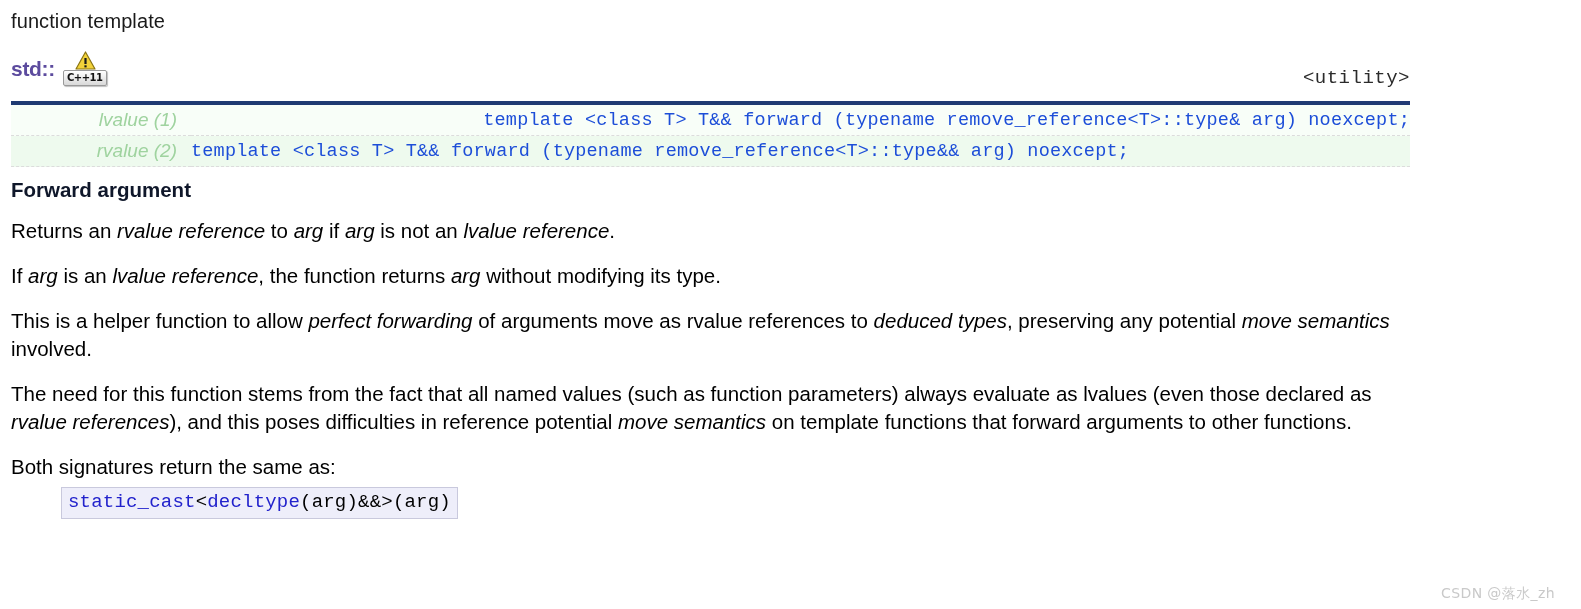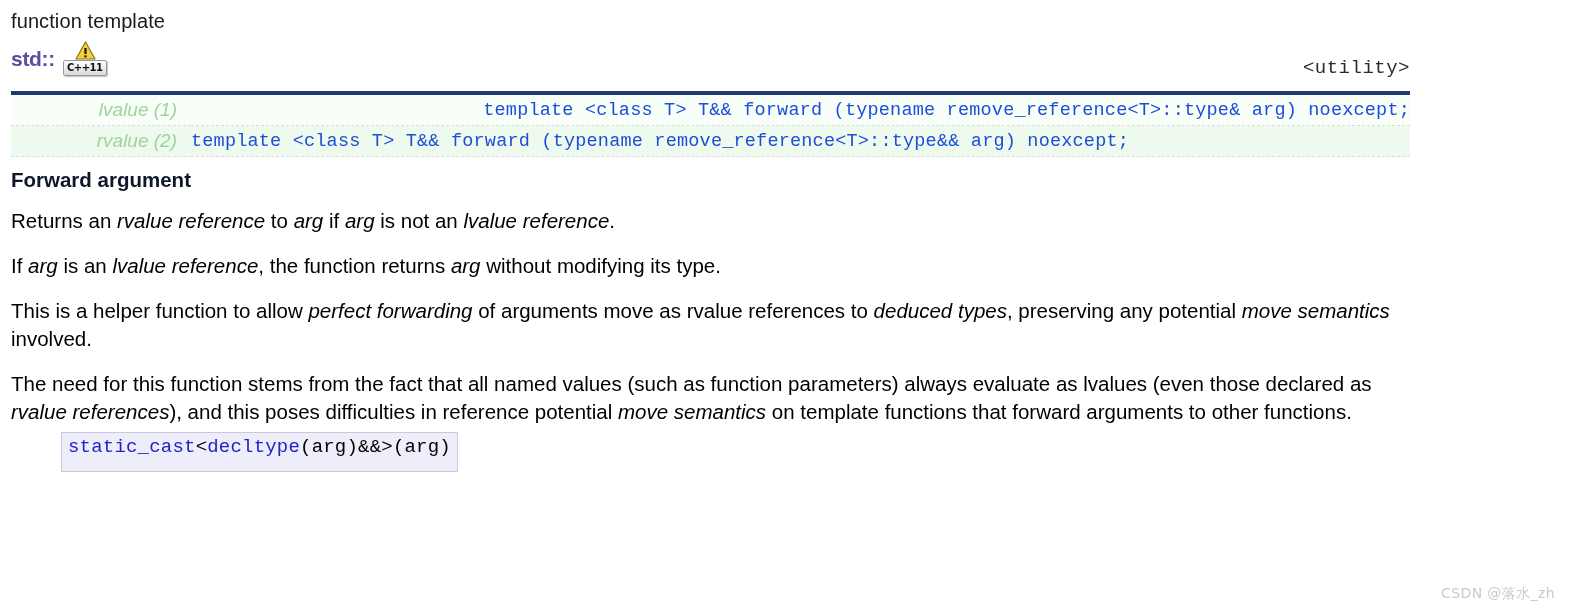--- a/index.html
+++ b/index.html
@@ -35,21 +35,21 @@
     font-size: 20px;
     line-height: 26px;
     color: #1a1a1a;
     font-weight: normal;
     letter-spacing: 0.1px;
   }
   .title-row {
     display: flex;
     align-items: flex-end;
     justify-content: space-between;
-    margin-top: 4px;
+    margin-top: 14px;
     height: 44px;
   }
   .title-left {
     display: flex;
     align-items: baseline;
   }
   .std-prefix {
     font-size: 21px;
     font-weight: bold;
     color: #5c4b9e;
@@ -154,21 +154,21 @@
     max-width: 1399px;
   }
   p.para.tight { margin-top: 17px; }
   em { font-style: italic; }
 
   .code-box {
     display: inline-block;
     margin: 6px 0 0 50px;
     background: #eeeefa;
     border: 1px solid #c9c9dd;
-    padding: 2px 6px 11px 6px;
+    padding: 2px 6px 3px 6px;
     font-family: "Liberation Mono", monospace;
     font-size: 19px;
     line-height: 25px;
     letter-spacing: 0.2px;
     color: #000000;
   }
   .kw { color: #2222cc; }
 
   .watermark {
     position: absolute;
@@ -224,19 +224,20 @@
     <h2 class="section">Forward argument</h2>
 
     <p class="para"><span>Returns an </span><em>rvalue reference</em><span> to </span><em>arg</em><span> if </span><em>arg</em><span> is not an </span><em>lvalue reference</em><span>.</span></p>
 
     <p class="para tight"><span>If </span><em>arg</em><span> is an </span><em>lvalue reference</em><span>, the function returns </span><em>arg</em><span> without modifying its type.</span></p>
 
     <p class="para tight"><span>This is a helper function to allow </span><em>perfect forwarding</em><span> of arguments move as rvalue references to </span><em>deduced types</em><span>, preserving any potential </span><em>move semantics</em><span> involved.</span></p>
 
     <p class="para tight"><span>The need for this function stems from the fact that all named values (such as function parameters) always evaluate as lvalues (even those declared as </span><em>rvalue references</em><span>), and this poses difficulties in reference potential </span><em>move semantics</em><span> on template functions that forward arguments to other functions.</span></p>
 
+    <p class="para tight">Both signatures return the same as:</p>
 
     <div class="code-box"><span class="kw">static_cast</span><span>&lt;</span><span class="kw">decltype</span><span>(arg)&amp;&amp;&gt;(arg)</span></div>
 
   </div>
 
   <div class="watermark">CSDN @落水_zh</div>
 </div>
 
 </body></html>

